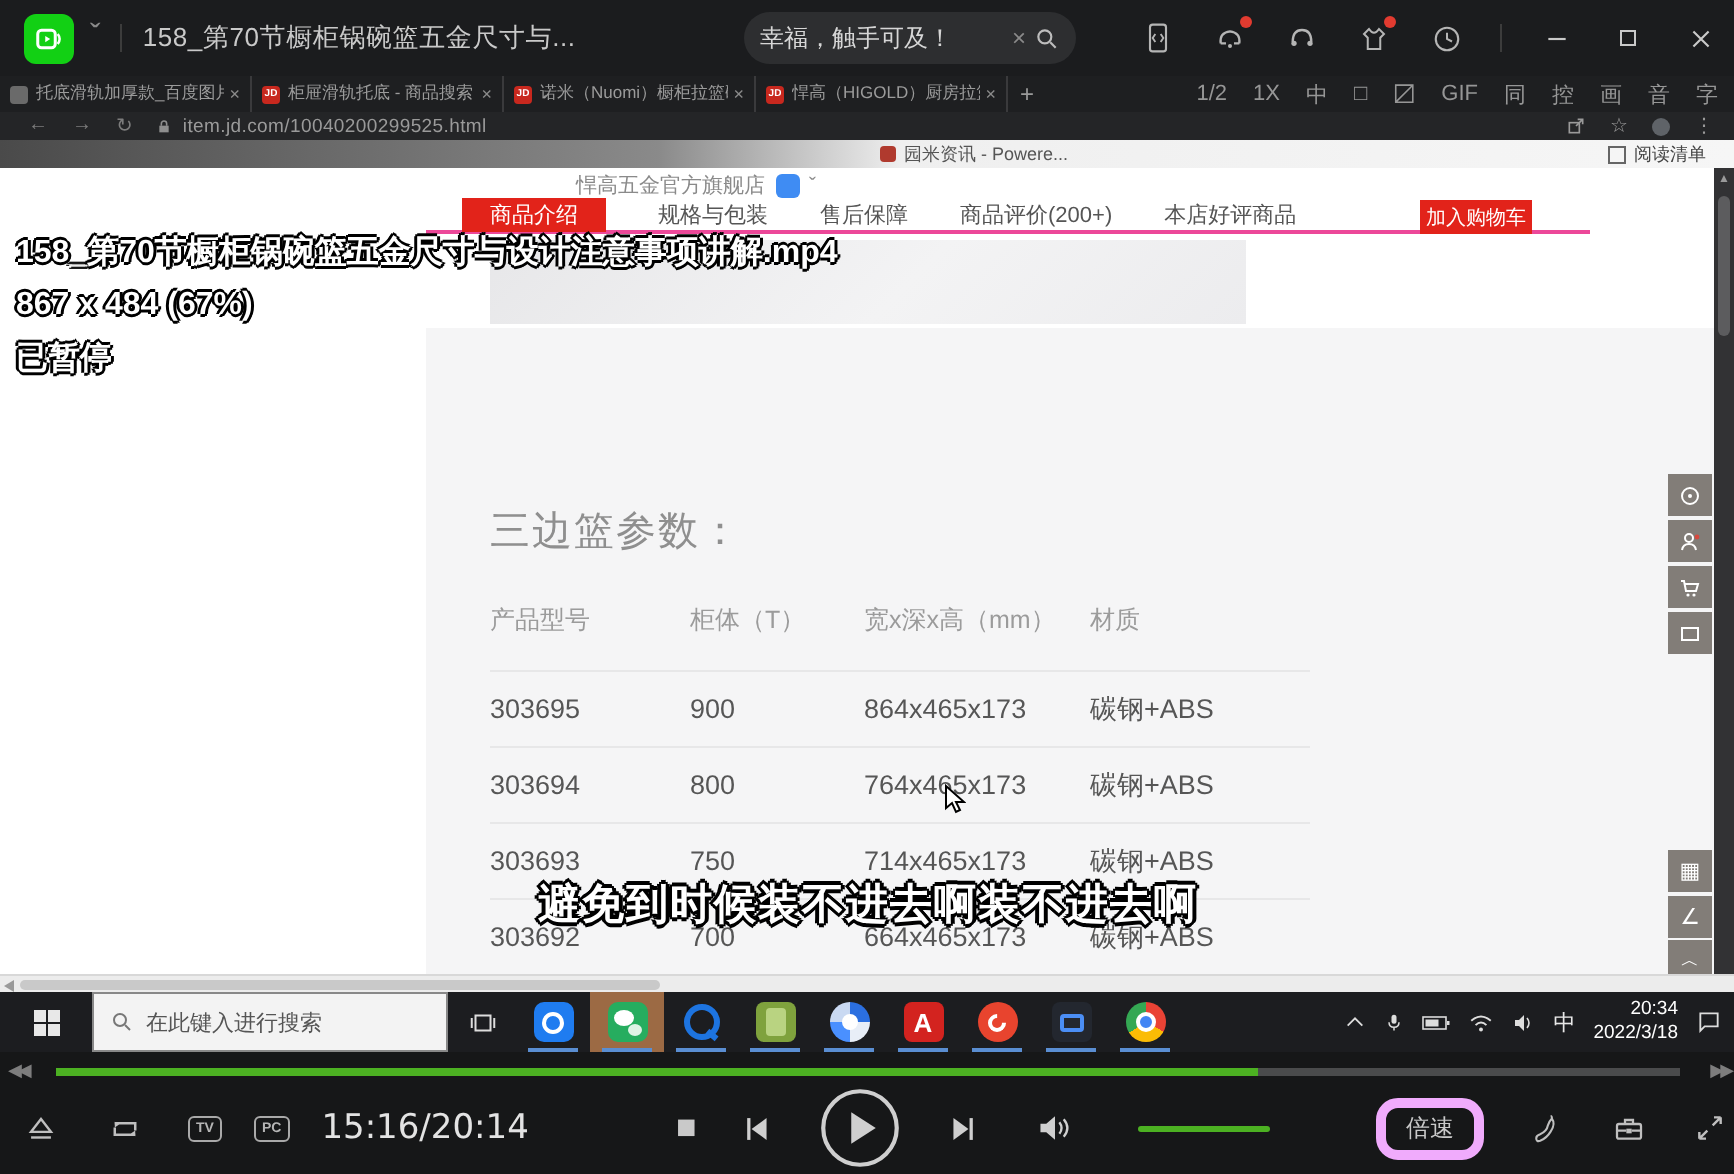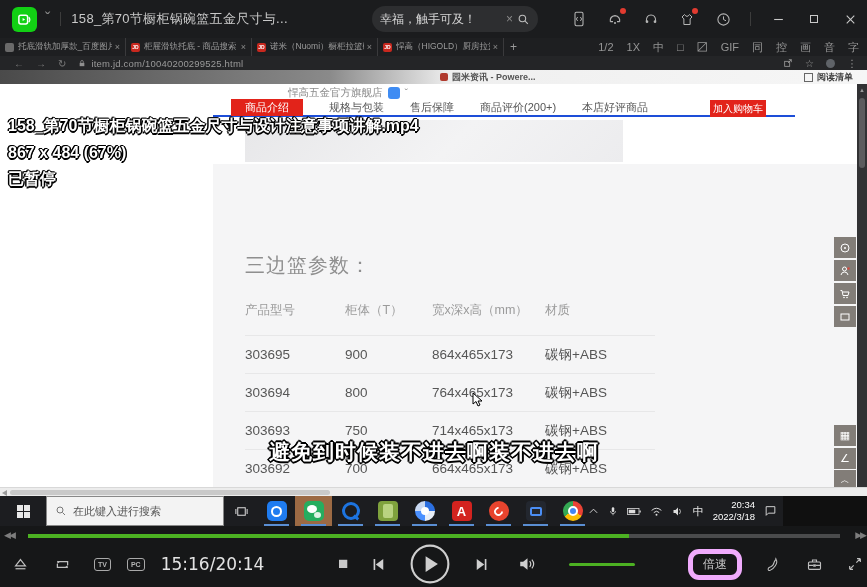--- a/index.html
+++ b/index.html
@@ -32,30 +32,30 @@
   .tab .t{flex:1;color:#9b9b9b;font-size:8.5px;white-space:nowrap;overflow:hidden;}
   .tab .x{color:#8a8a8a;font-size:9px;margin-left:3px;}
   .newtab{color:#9a9a9a;font-size:12px;margin:0 6px;}
   .tools{position:absolute;right:8px;top:0;height:18px;display:flex;align-items:center;gap:13px;}
   .tools span{color:#969696;font-size:11px;}
   .urlbar{position:absolute;left:0;top:18px;width:867px;height:14px;background:#242527;display:flex;align-items:center;color:#8f8f8f;font-size:10px;}
   .urlbar .nav{margin-left:14px;display:flex;gap:12px;color:#7c7c7c;font-size:10px;}
   .url-t{margin-left:14px;color:#9a9a9a;font-size:9.5px;letter-spacing:.2px;}
   .url-right{position:absolute;right:10px;display:flex;align-items:center;gap:12px;color:#9a9a9a;font-size:10px;}
   .avatar{width:9px;height:9px;border-radius:50%;background:#5f6368;}
-  .bookmarks{position:absolute;left:0;top:32px;width:867px;height:14px;background:linear-gradient(to right,#4a4a4a 0%,#8a8a8a 38%,#efefef 52%,#f6f6f6 100%);display:flex;align-items:center;font-size:9px;color:#555;font-weight:bold;}
+  .bookmarks{position:absolute;left:0;top:32px;width:867px;height:14px;background:linear-gradient(to right,#4a4a4a 0%,#8a8a8a 38%,#efefef 52%,#f6f6f6 100%);display:flex;align-items:center;font-size:9px;color:#555;}
   .bm-item{position:absolute;left:440px;display:flex;align-items:center;gap:4px;}
   .bm-dot{width:8px;height:8px;border-radius:2px;background:#b03a2e;}
   .bm-right{position:absolute;right:14px;display:flex;align-items:center;gap:4px;color:#444;}
   .rl-ic{width:9px;height:9px;border:1px solid #666;}
 
   .pagebody{position:absolute;left:0;top:46px;width:867px;height:403px;background:#ffffff;padding-left:20px;}
   .store-row{position:absolute;left:288px;top:2px;display:flex;align-items:center;gap:5px;color:#8a8a8a;font-size:10.5px;}
   .chat-ic{width:12px;height:12px;border-radius:3px;background:#3f8cf3;}
-  .navrow{position:absolute;left:213px;top:16px;width:582px;height:17px;border-bottom:2px solid #1d4ed8;background:#fff;display:flex;align-items:center;}
+  .navrow{position:absolute;left:213px;top:16px;width:582px;height:17px;border-bottom:2px solid #ec4899;background:#fff;display:flex;align-items:center;}
   .nav-first{background:#e2231a;color:#fff;font-size:11px;height:17px;display:flex;align-items:center;padding:0 14px;margin-left:18px;}
   .nav-item{color:#555;font-size:11px;margin-left:26px;}
   .cartbtn{position:absolute;left:710px;top:16px;width:56px;height:17px;background:#e2231a;color:#fff;font-size:10px;display:flex;align-items:center;justify-content:center;}
   .panel{position:absolute;left:213px;top:80px;width:644px;height:369px;background:#f5f5f6;}
   .banner{position:absolute;left:245px;top:82px;width:378px;height:42px;background:linear-gradient(135deg,#e7e7e9,#f3f3f4 55%,#ececee);}
   .sec-title{position:absolute;left:32px;top:88px;color:#8f8f8f;font-size:20px;letter-spacing:1px;}
   .tblgrid{position:absolute;left:32px;width:410px;display:grid;grid-template-columns:100px 87px 113px auto;align-items:center;}
   .tbl-head{top:136px;height:20px;color:#9b9b9b;font-size:12.5px;}
   .tbl-row{height:38px;color:#565656;font-size:13.5px;border-top:1px solid #e7e7e8;}
   .r0{top:171px;} .r1{top:209px;} .r2{top:247px;} .r3{top:285px;}
@@ -66,21 +66,21 @@
   .hscroll{position:absolute;left:0;top:449px;width:867px;height:9px;background:#ececec;border-top:1px solid #d8d8d8;}
   .hthumb{position:absolute;left:10px;top:2px;width:320px;height:5px;background:#c9c9c9;border-radius:3px;}
   .harrow{position:absolute;left:2px;top:2px;width:0;height:0;border-style:solid;border-width:3px 5px 3px 0;border-color:transparent #9a9a9a transparent transparent;}
   .vscroll{position:absolute;left:857px;top:46px;width:10px;height:403px;background:#323234;}
   .vthumb{position:absolute;left:2px;top:14px;width:6px;height:70px;background:#5c5c5e;border-radius:3px;}
   .vscroll .up{color:#9a9a9a;font-size:6px;text-align:center;line-height:12px;}
   .sidebtn{position:absolute;left:834px;width:22px;height:21px;background:#827d78;display:flex;align-items:center;justify-content:center;color:#fff;}
   .sb-qr{font-size:11px;} .sb-ang{font-size:11px;} .sb-up{font-size:9px;}
 
   
-  .taskbar{position:absolute;left:0;top:496px;width:783px;height:30px;background:#1c1d20;display:flex;align-items:center;}
+  .taskbar{position:absolute;left:0;top:496px;width:867px;height:30px;background:#1c1d20;display:flex;align-items:center;}
   .startbtn{width:46px;height:30px;display:flex;align-items:center;justify-content:center;}
   .winlogo{display:grid;grid-template-columns:6px 6px;grid-template-rows:6px 6px;gap:1px;}
   .winlogo i{background:#e8e8e8;}
   .tb-searchbox{width:178px;height:30px;background:#f3f3f3;border:1px solid #888;display:flex;align-items:center;gap:6px;padding:0 8px;color:#555;font-size:11px;white-space:nowrap;}
   .taskview{width:34px;height:30px;display:flex;align-items:center;justify-content:center;}
   .appcell{width:37px;height:30px;display:flex;align-items:center;justify-content:center;position:relative;}
   .appcell::after{content:"";position:absolute;left:6px;right:6px;bottom:0;height:2px;background:#5a8ed2;}
   .cell-active{background:#9c6a44;}
   .ic20{width:20px;height:20px;}
   .app-meeting{background:#1f7cf0;border-radius:5px;display:flex;align-items:center;justify-content:center;}

